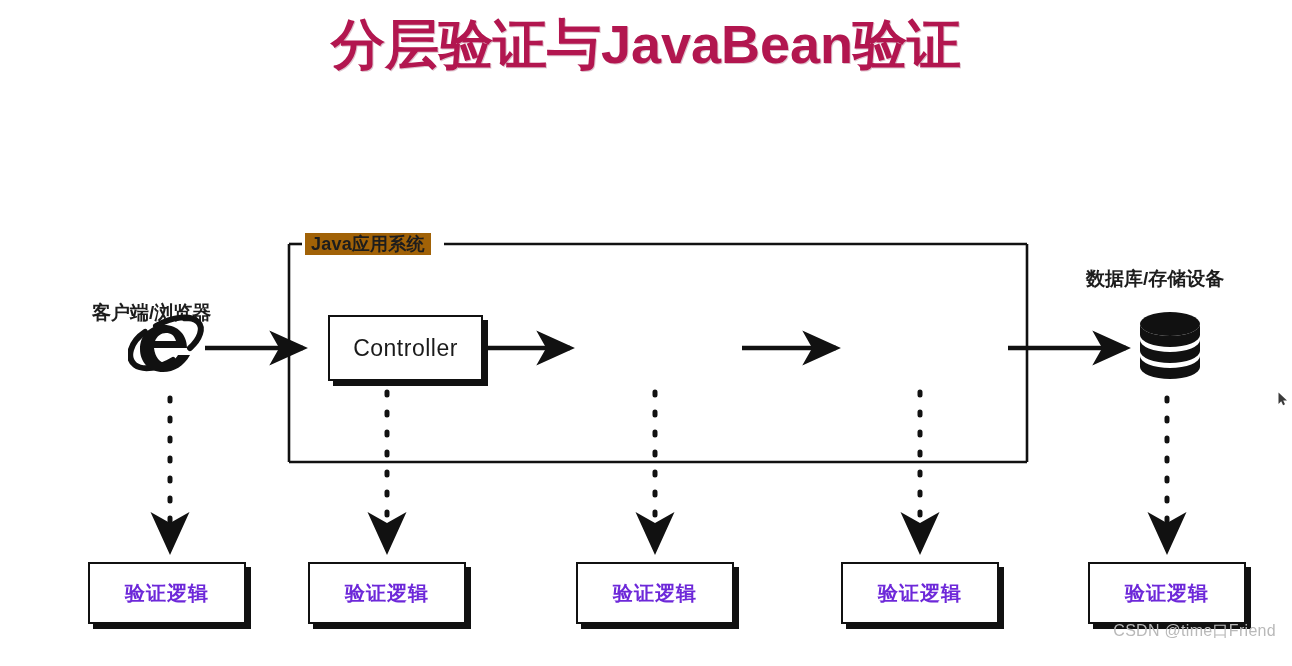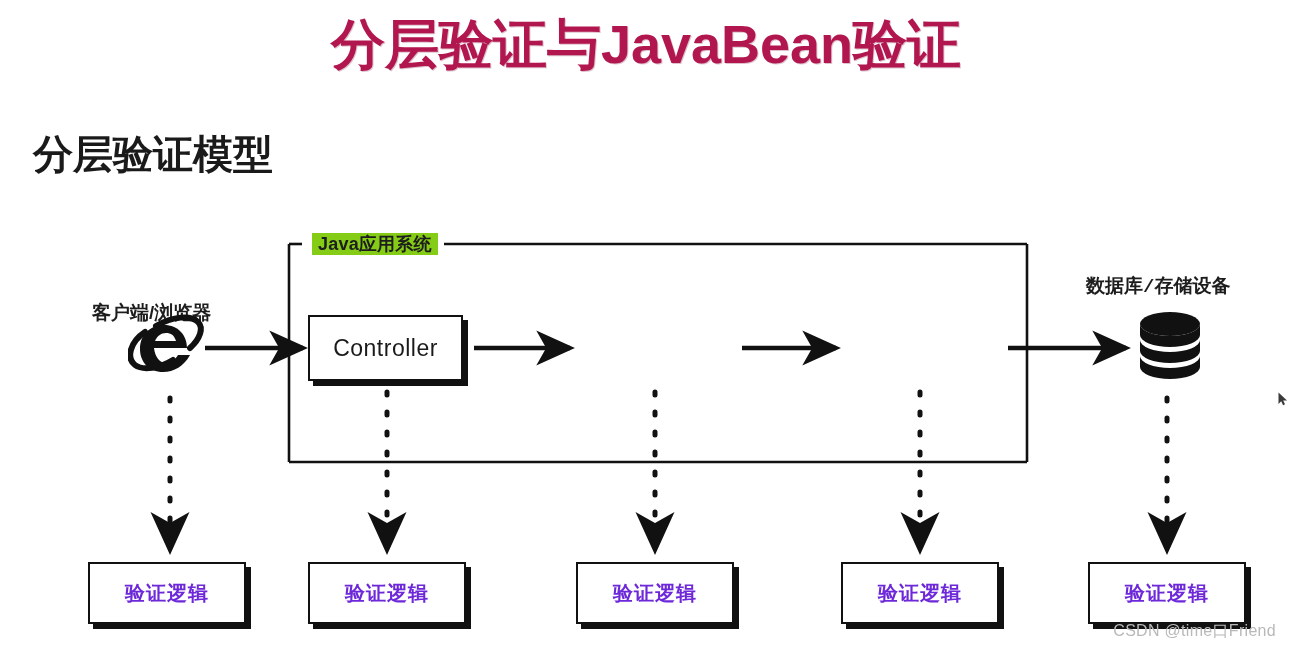--- a/index.html
+++ b/index.html
@@ -58,45 +58,46 @@
   
   .diag-label {
     position: absolute;
     font-size: 19px;
     font-weight: 700;
     color: #1d1d1d;
     white-space: nowrap;
     line-height: 22px;
   }
   .label-client   { left: 92px;  top: 274px; margin-top: 28px; }
-  .label-db       { left: 1086px; top: 276px; font-family: Liberation Mono, monospace; }
+  .label-db       { left: 1086px; top: 268px; }
   .label-javasys  {
-    left: 312px;
+    left: 305px;
     top: 233px;
     font-size: 18px;
     font-weight: 600;
-    background: #84cc16;
+    background: #a16207;
     padding: 0 6px;
     letter-spacing: 0.2px;
   }
 
   
   .layer-box {
     position: absolute;
     box-sizing: border-box;
     background: #ffffff;
     border: 2.5px solid #111111;
     box-shadow: 5px 5px 0 0 #111111;
     display: flex;
     align-items: center;
     justify-content: center;
     font-size: 23px;
     font-weight: 400;
     color: #1a1a1a;
     letter-spacing: 0.5px;
+    margin-left: 20px;
   }
   .box-controller { left: 308px; top: 315px; width: 155px; height: 66px; }
   .box-service    { left: 576px; top: 315px; width: 155px; height: 66px; }
   .box-dao        { left: 841px; top: 315px; width: 155px; height: 66px; }
 
   
   .valid-box {
     position: absolute;
     box-sizing: border-box;
     background: #ffffff;
@@ -154,21 +155,20 @@
     height: 14px;
   }
 </style>
 </head>
 <body>
 
 <div id="slide">
 
   <div class="slide-title">分层验证与JavaBean验证</div>
 
-  <div class="section-heading">分层验证模型</div>
 
   <svg id="diagram" viewBox="0 0 1292 666" xmlns="http://www.w3.org/2000/svg">
     <defs>
       <marker id="arrowSolid" markerWidth="9" markerHeight="9" refX="7.5" refY="4.5" orient="auto" markerUnits="strokeWidth">
         <path d="M0,0.6 L8.6,4.5 L0,8.4 L2.2,4.5 Z" fill="#111111"></path>
       </marker>
       <marker id="arrowDown" markerWidth="9" markerHeight="9" refX="7.2" refY="4.5" orient="auto" markerUnits="strokeWidth">
         <path d="M0,0.6 L8.6,4.5 L0,8.4 L2.2,4.5 Z" fill="#111111"></path>
       </marker>
     </defs>

